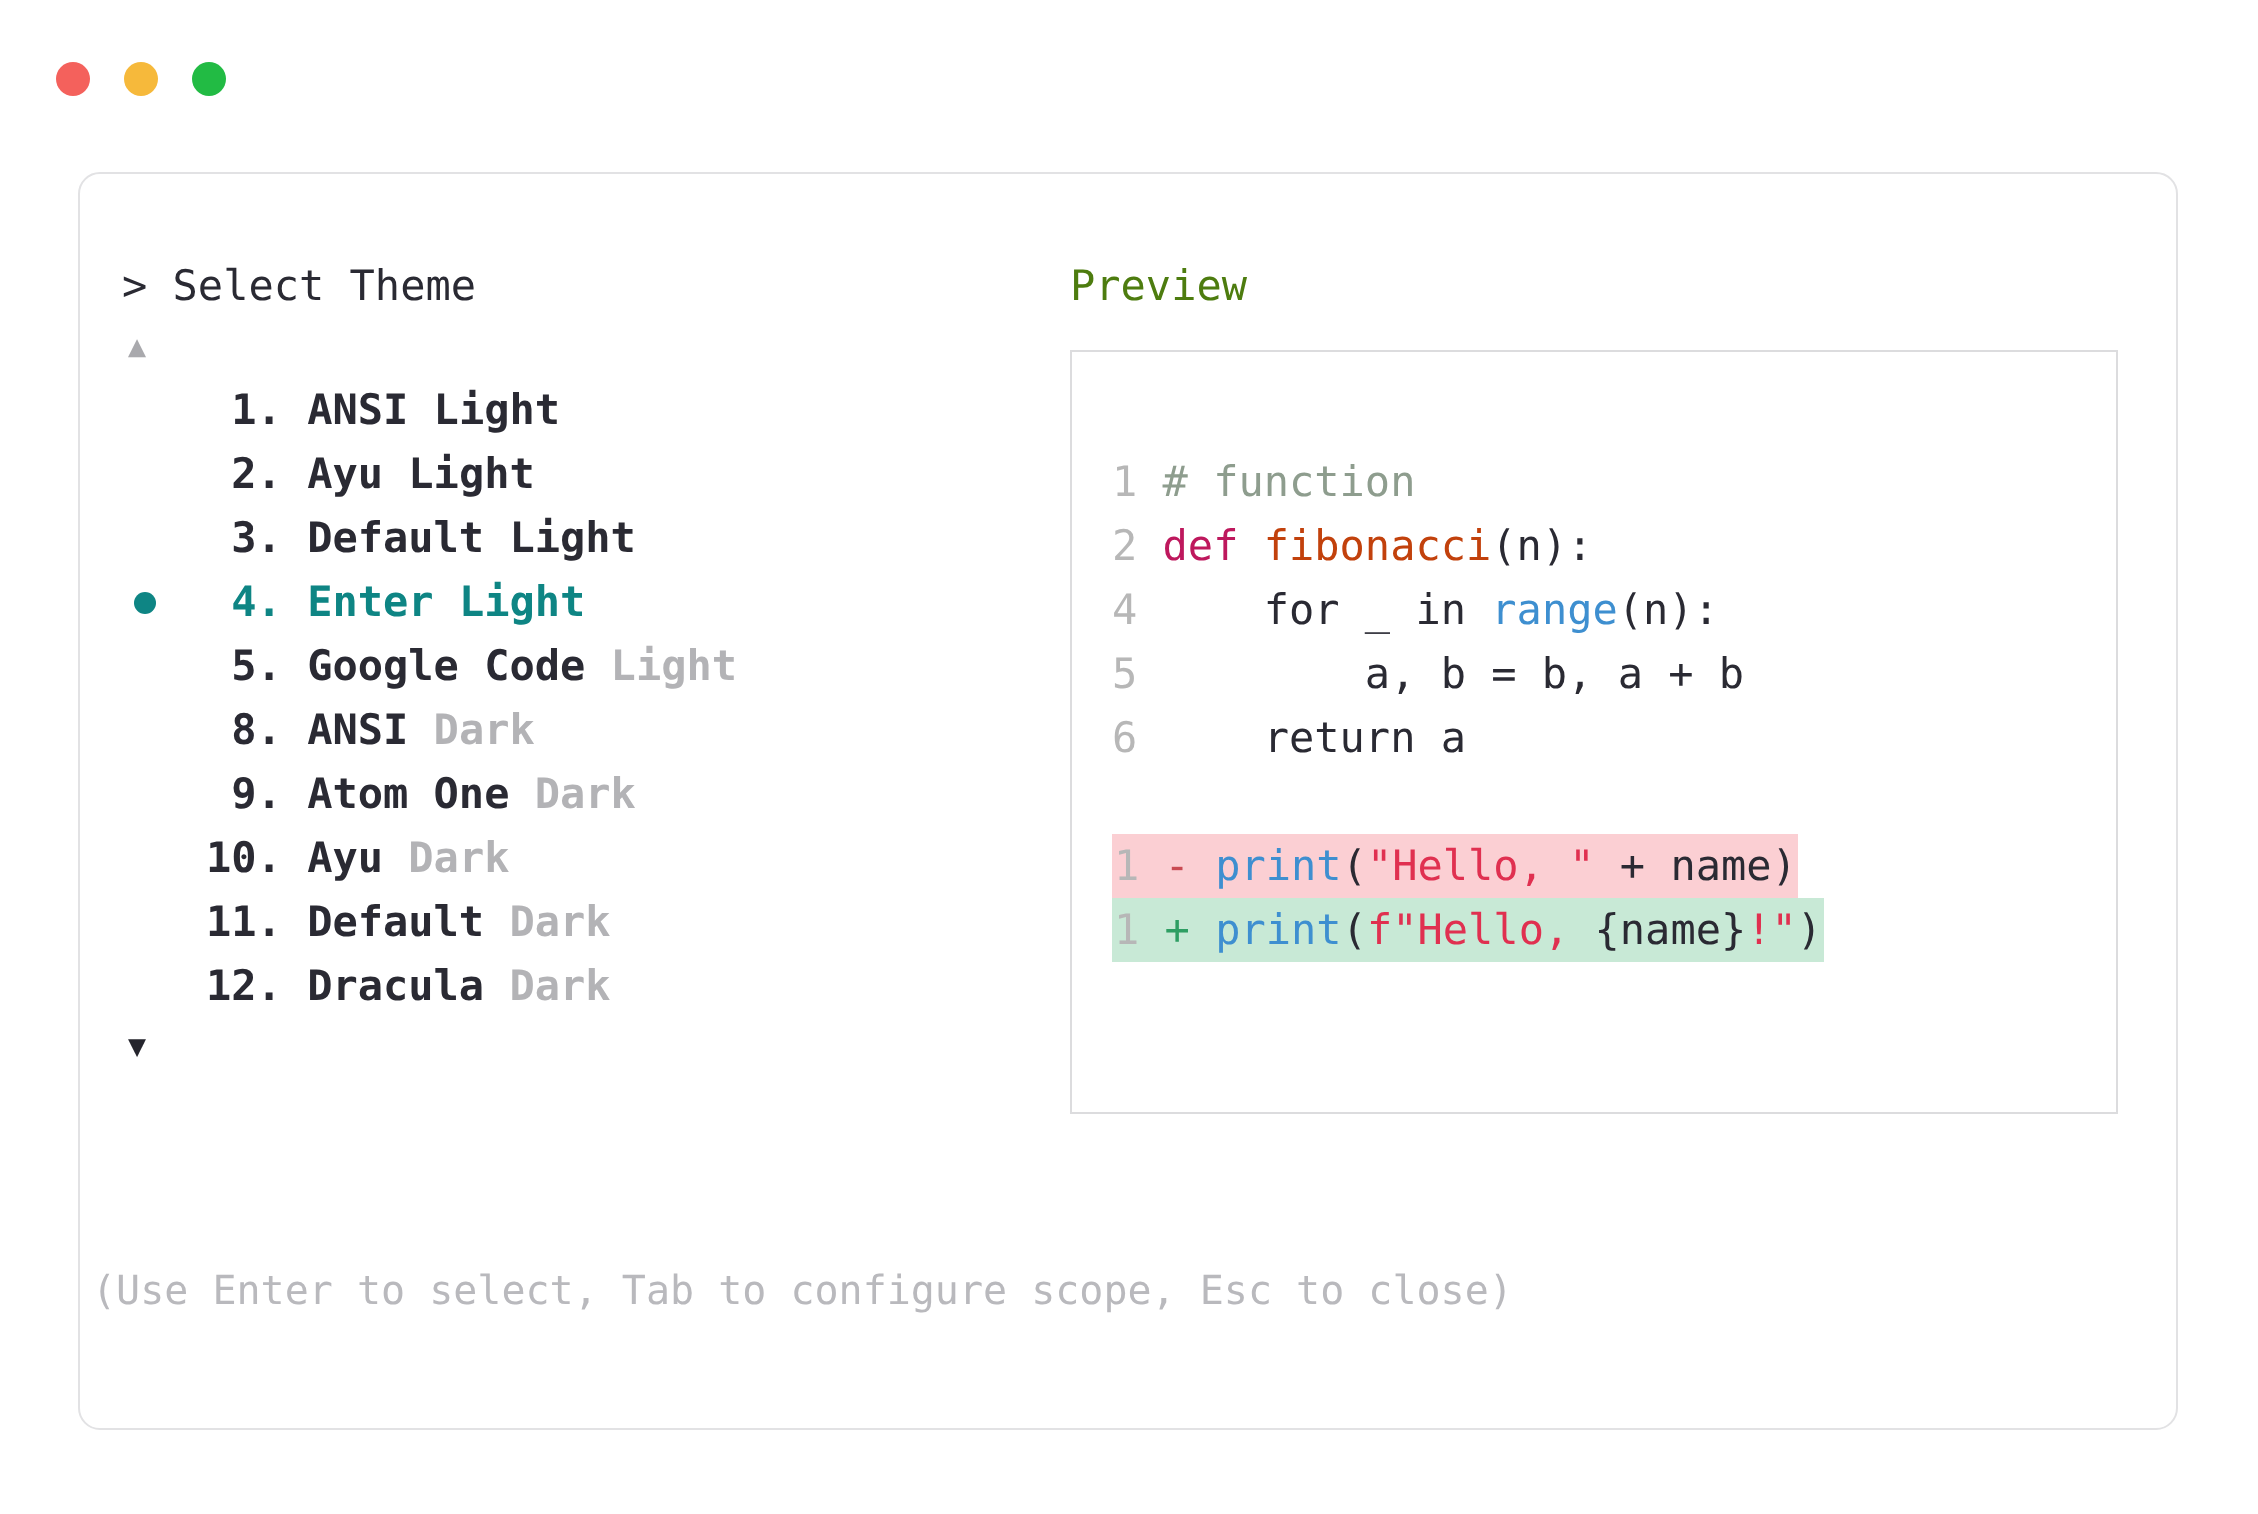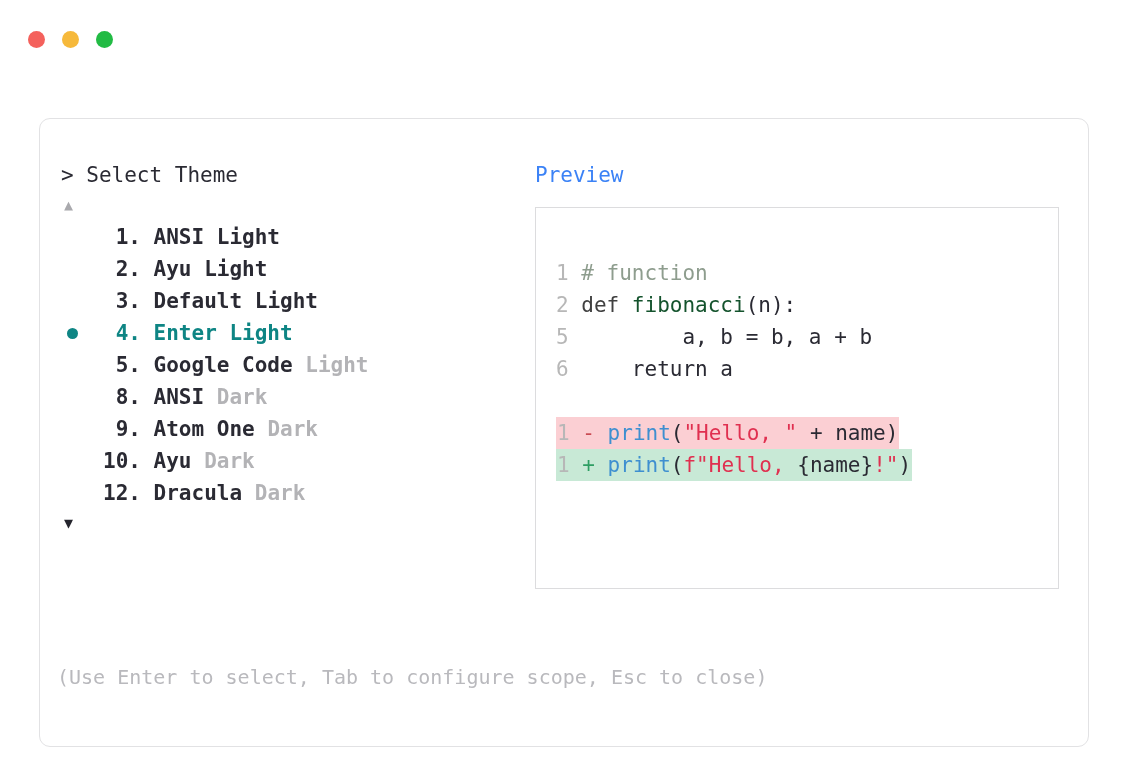--- a/index.html
+++ b/index.html
@@ -38,21 +38,20 @@
   .card {
     position: absolute;
     left: 39px;
     top: 86px;
     width: 1050px;
     height: 629px;
     box-sizing: border-box;
     border: 1.5px solid #e2e2e4;
     border-radius: 11px;
     background: #ffffff;
-    margin-top: 32px;
   }
 
   .card-inner {
     position: absolute;
     left: 0; top: 0; right: 0; bottom: 0;
   }
 
   
   .left-col {
     position: absolute;
@@ -116,39 +115,39 @@
     margin-left: 3px;
     font-size: 15px;
     line-height: 18px;
     color: #25252d;
     height: 18px;
   }
 
   
   .hint {
     position: absolute;
-    left: 17px;
+    left: 6px;
     top: 545px;
     font-size: 20px;
     line-height: 26px;
     color: #b9b9bd;
     white-space: pre;
   }
 
   
   .right-col {
     position: absolute;
     left: 495px;
     top: 42px;
     width: 535px;
   }
   .preview-label {
     font-size: 21px;
     line-height: 28px;
-    color: #3b82f6;
+    color: #4d7c0f;
     white-space: pre;
   }
   .preview-box {
     margin-top: 18px;
     width: 524px;
     height: 382px;
     box-sizing: border-box;
     border: 1.5px solid #dcdcde;
     background: #ffffff;
     position: relative;
@@ -167,22 +166,22 @@
     color: #2a2a33;
   }
   .ln {
     color: #b7b7b7;
     display: inline-block;
     width: 1ch;
     text-align: right;
     margin-right: 1ch;
   }
   .tok-comment { color: #8e9d8e; }
-  .tok-kw      { color: #404040; }
-  .tok-fn      { color: #14532d; text-align: center; }
+  .tok-kw      { color: #be185d; }
+  .tok-fn      { color: #c2410c; text-align: center; }
   .tok-num     { color: #138484; }
   .tok-builtin { color: #3e8fd0; }
   .tok-str     { color: #e03050; }
   .tok-plain   { color: #2a2a33; }
 
   .code-gap { height: 32px; }
 
   .diff-line {
     height: 32px;
     line-height: 32px;
@@ -219,33 +218,35 @@
       <div class="arrow-up">▲</div>
       <div class="theme-list" id="theme-list">
           <div class="theme-row"><span class="num">1.</span><span class="dot-sep"> </span><span class="tname">ANSI </span><span class="variant variant-strong">Light</span></div>
           <div class="theme-row"><span class="num">2.</span><span class="dot-sep"> </span><span class="tname">Ayu </span><span class="variant variant-strong">Light</span></div>
           <div class="theme-row"><span class="num">3.</span><span class="dot-sep"> </span><span class="tname">Default </span><span class="variant variant-strong">Light</span></div>
           <div class="theme-row selected"><span class="bullet" style="background: rgb(14, 133, 132);"></span><span class="num">4.</span><span class="dot-sep"> </span><span class="tname">Enter </span><span class="variant variant-strong">Light</span></div>
           <div class="theme-row"><span class="num">5.</span><span class="dot-sep"> </span><span class="tname">Google Code </span><span class="variant variant-dim">Light</span></div>
           <div class="theme-row"><span class="num">8.</span><span class="dot-sep"> </span><span class="tname">ANSI </span><span class="variant variant-dim">Dark</span></div>
           <div class="theme-row"><span class="num">9.</span><span class="dot-sep"> </span><span class="tname">Atom One </span><span class="variant variant-dim">Dark</span></div>
           <div class="theme-row"><span class="num">10.</span><span class="dot-sep"> </span><span class="tname">Ayu </span><span class="variant variant-dim">Dark</span></div>
+          <div class="theme-row"><span class="num">11.</span><span class="dot-sep"> </span><span class="tname">Default </span><span class="variant variant-dim">Dark</span></div>
           <div class="theme-row"><span class="num">12.</span><span class="dot-sep"> </span><span class="tname">Dracula </span><span class="variant variant-dim">Dark</span></div>
         </div>
       <div class="arrow-down">▼</div>
     </div>
 
     <div class="hint">(Use Enter to select, Tab to configure scope, Esc to close)</div>
 
     <div class="right-col">
       <div class="preview-label">Preview</div>
       <div class="preview-box">
         <div class="code-area" id="code-area">
             <div class="code-line"><span class="ln">1</span><span class="tok-comment"># function</span></div>
             <div class="code-line"><span class="ln">2</span><span class="tok-kw">def </span><span class="tok-fn">fibonacci</span><span class="tok-plain">(n):</span></div>
+            <div class="code-line"><span class="ln">4</span><span class="tok-plain">    for _ in </span><span class="tok-builtin">range</span><span class="tok-plain">(n):</span></div>
             <div class="code-line"><span class="ln">5</span><span class="tok-plain">        a, b = b, a + b</span></div>
             <div class="code-line"><span class="ln">6</span><span class="tok-plain">    return a</span></div>
             <div class="code-gap"></div>
             <div class="diff-line diff-del"><span class="diffwrap" style="background: rgb(251, 207, 211);"><span class="diff-ln">1 </span><span class="sign">- </span><span class="tok-builtin">print</span><span class="tok-plain">(</span><span class="tok-str">"Hello, "</span><span class="tok-plain"> + name)</span></span></div>
             <div class="diff-line diff-add"><span class="diffwrap" style="background: rgb(200, 233, 214);"><span class="diff-ln">1 </span><span class="sign">+ </span><span class="tok-builtin">print</span><span class="tok-plain">(</span><span class="tok-str">f"Hello, </span><span class="tok-plain">{name}</span><span class="tok-str">!"</span><span class="tok-plain">)</span></span></div>
           </div>
       </div>
     </div>
 
   </div>

